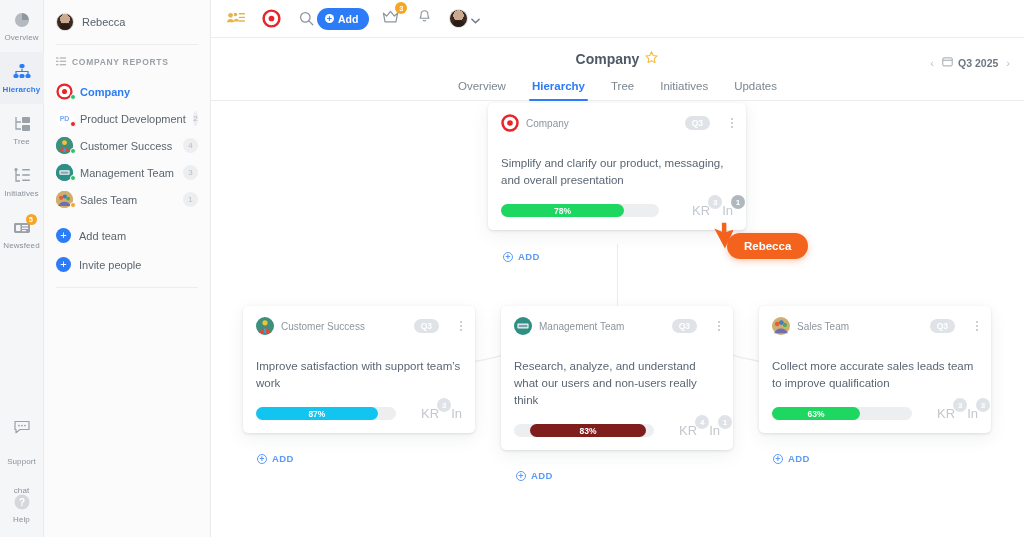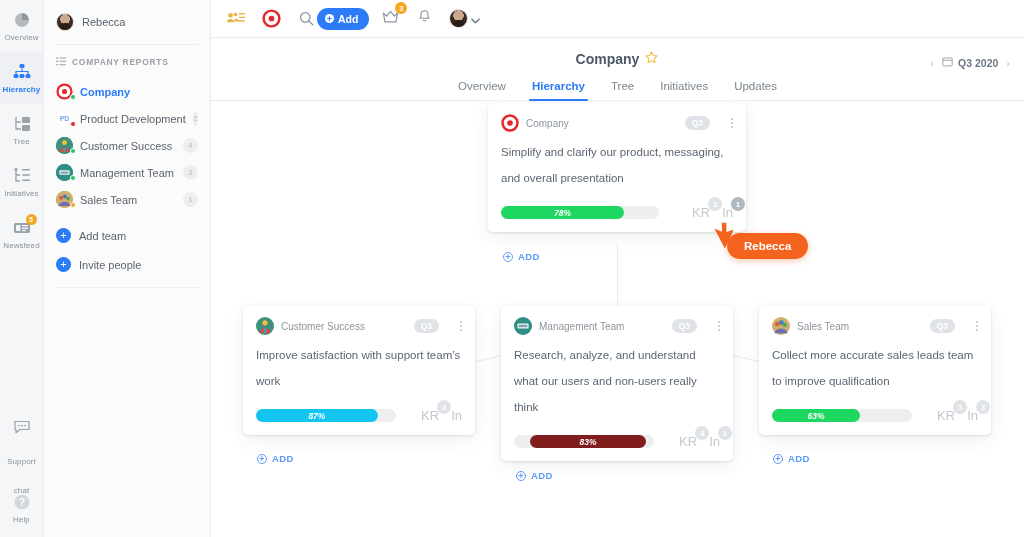--- a/index.html
+++ b/index.html
@@ -225,33 +225,33 @@
     font-size: 8.5px; font-weight: bold;
     border-radius: 8px; padding: 2px 7px;
   }
   .kebab {
     margin-left: 14px; color: #b9c0c7; font-size: 12px;
     line-height: 7px; letter-spacing: 0; cursor: pointer;
     display:flex; flex-direction:column; gap:2px; align-items:center;
   }
   .kebab i { width:2px;height:2px;border-radius:50%;background:#b9c0c7;display:block;}
   .card-obj {
-    margin-top: 7px;
-    font-size: 11.5px; color: #5a6673; line-height: 26px;
+    margin-top: 23px;
+    font-size: 11.5px; color: #5a6673; line-height: 17px;
   }
   .card-foot { display: flex; align-items: center; margin-top: 14px; gap: 0; }
   .bar {
     position: relative; height: 13px; border-radius: 7px;
     background: #eceef0; flex: 1; max-width: 158px; overflow: visible;
   }
   .bar .fill {
     position: absolute; left: 0; top: 0; bottom: 0;
     border-radius: 7px;
     display: flex; align-items: center; justify-content: center;
-    color: #fff; font-size: 8.5px; font-weight: bold; font-style: italic;
+    color: #fff; font-size: 8.5px; font-weight: bold;
   }
   .metrics { margin-left: auto; display: flex; align-items: flex-start; gap: 12px; padding-left: 10px; }
   .metric { position: relative; font-size: 13px; color: #c2c8ce; }
   .metric .sup {
     position: absolute; top: -8px; right: -12px;
     width: 14px; height: 14px; border-radius: 50%;
     background: #dfe3e7; color: #fff;
     font-size: 8px; font-weight: bold;
     display: flex; align-items: center; justify-content: center;
   }
@@ -551,21 +551,21 @@
 
       <div class="period">
         <span class="arr">‹</span>
         <span class="cal-lbl">
           <span>
             <svg viewBox="0 0 14 14" width="11" height="11">
               <rect x="1" y="2.4" width="12" height="10.2" rx="1.4" fill="none" stroke="#9aa1a8" stroke-width="1.2"></rect>
               <path d="M1 5.4h12" stroke="#9aa1a8" stroke-width="1.2"></path>
             </svg>
           </span>
-          <span>Q3 2020</span>
+          <span>Q3 2025</span>
         </span>
         <span class="arr">›</span>
       </div>
     </div>
 
     <div class="canvas">
 
       <svg class="svg-lines" viewBox="0 0 814 428" preserveAspectRatio="none">
         <path d="M407 140 L407 213" stroke="#ebeef1" stroke-width="1.2" fill="none"></path>
         <path d="M407 213 C407 245, 330 238, 290 250 C250 262, 160 265, 135 268" stroke="#ebeef1" stroke-width="1.2" fill="none"></path>

